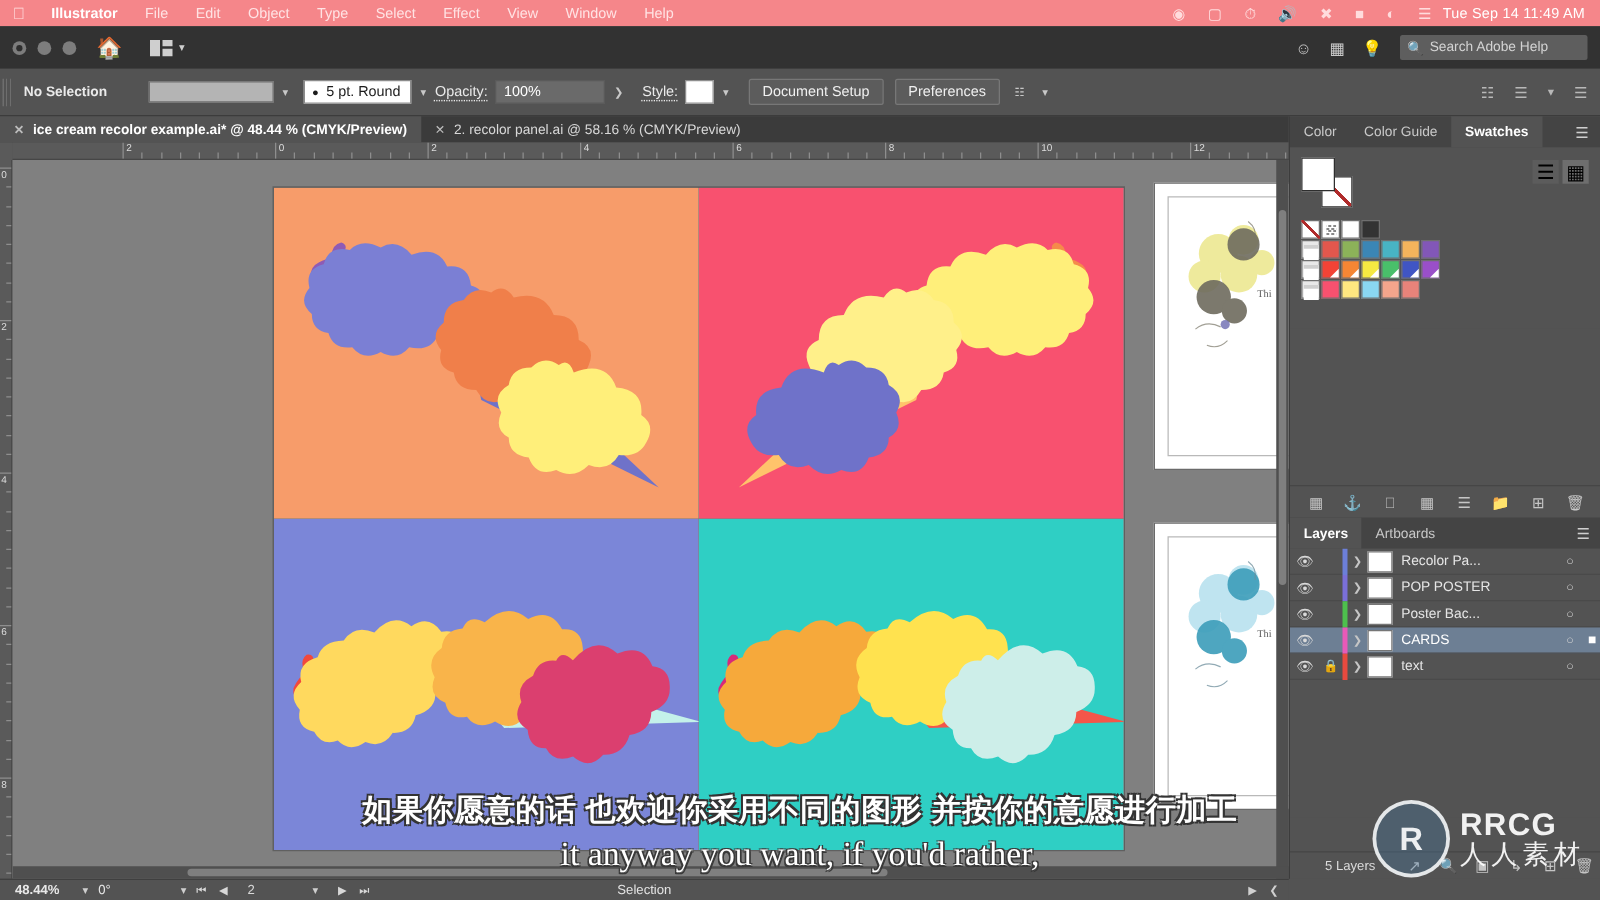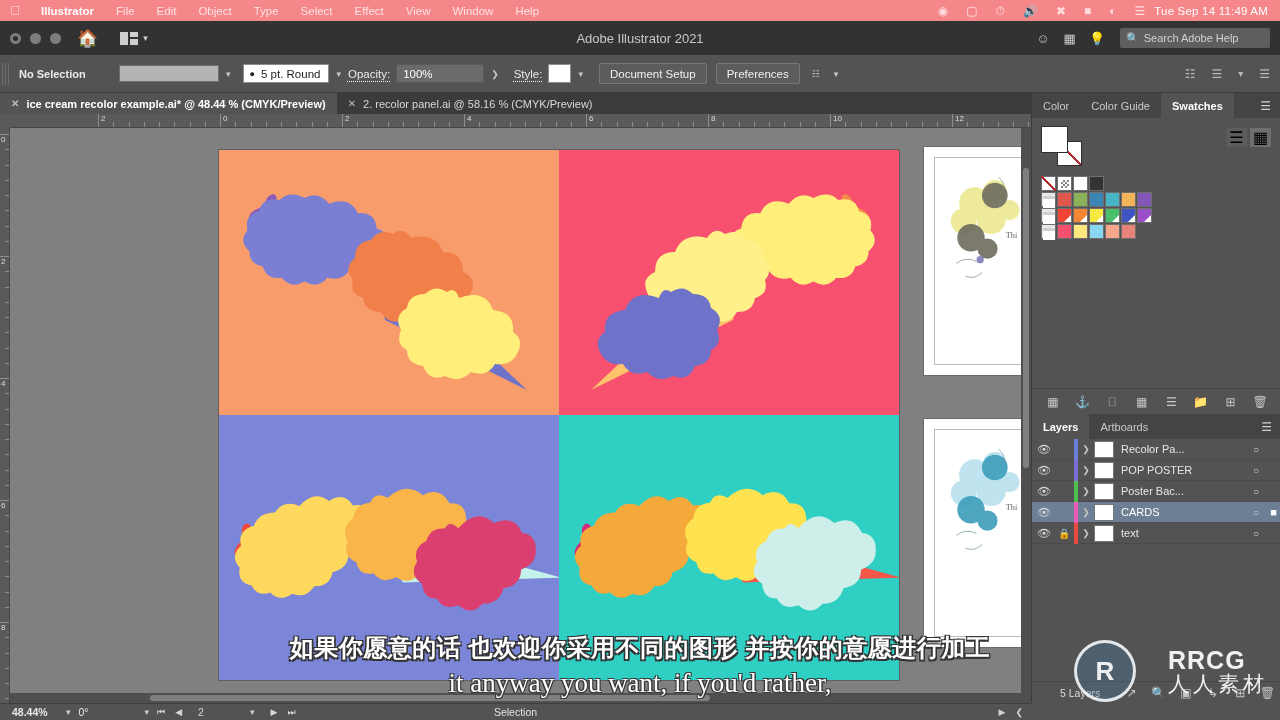--- a/index.html
+++ b/index.html
@@ -222,21 +222,21 @@
   .sub-en{
     position:absolute; left:0; width:1280px; top:668px; text-align:center;
     font-family:"Liberation Serif", serif; font-size:27px; color:#ffffff;
     text-shadow:-1.2px -1.2px 0 #3a3a3a,1.2px -1.2px 0 #3a3a3a,-1.2px 1.2px 0 #3a3a3a,1.2px 1.2px 0 #3a3a3a;
     z-index:40;
   }
   .wm-logo{ position:absolute; right:12px; bottom:18px; z-index:41; display:flex; align-items:center; gap:8px;}
   .wm-circle{ width:62px; height:62px; border-radius:50%; border:3px solid rgba(255,255,255,.85);
     display:flex; align-items:center; justify-content:center; color:rgba(255,255,255,.9); font-size:26px;
     font-weight:bold; background:rgba(70,130,180,.28);}
-  .wm-txt{ display:flex; flex-direction:column; color:rgba(255,255,255,.92); line-height:1.05;margin-left:24px;}
+  .wm-txt{ display:flex; flex-direction:column; color:rgba(255,255,255,.92); line-height:1.05;}
   .wm-txt b{ font-size:25px; letter-spacing:1px;}
   .wm-txt span{ font-size:21px; letter-spacing:4px;}
 </style>
 <style>#q0 .bg0{fill:#f79c6a} #q0 .cone0{fill:#6f72c9}
    #q0 .sc0a{fill:#7b7fd4} #q0 .sc0m{fill:#f07f4a}
    #q0 .sc0b{fill:#ffef7a} #q0 .cherry0{fill:#8e5bb5}</style><style>#q1 .bg1{fill:#f8516f} #q1 .cone1{fill:#ffc36b}
    #q1 .sc1a{fill:#ffef7a} #q1 .sc1m{fill:#fff08a}
    #q1 .sc1b{fill:#6f72c9} #q1 .cherry1{fill:#f58a4a}</style><style>#q2 .bg2{fill:#7b86d8} #q2 .cone2{fill:#c4f1ea}
    #q2 .sc2a{fill:#ffd95e} #q2 .sc2m{fill:#f9b44a}
    #q2 .sc2b{fill:#db3f6f} #q2 .cherry2{fill:#f2483c}</style><style>#q3 .bg3{fill:#2fcfc4} #q3 .cone3{fill:#f4564a}
@@ -276,21 +276,20 @@
   </div>
   <div class="home-ico">🏠</div>
   <div class="ws-ico">
     <span class="ws-sq">
         <i></i>
         <i></i>
         <i></i>
       </span>
     <span style="font-size:9px">▾</span>
   </div>
-  <div class="app-title">Adobe Illustrator 2021</div>
   <div class="tb-right">
     <span class="ti">☺</span>
     <span class="ti">▦</span>
     <span class="ti">💡</span>
     <div class="search-box">
       <span>🔍</span>
       <span>Search Adobe Help</span>
     </div>
   </div>
 </div>

